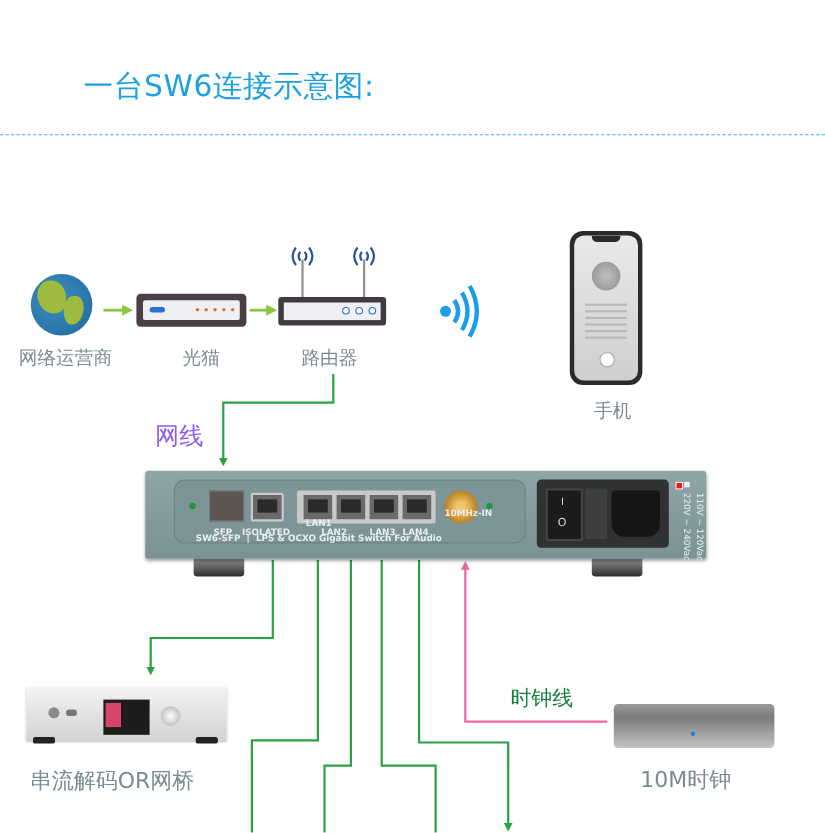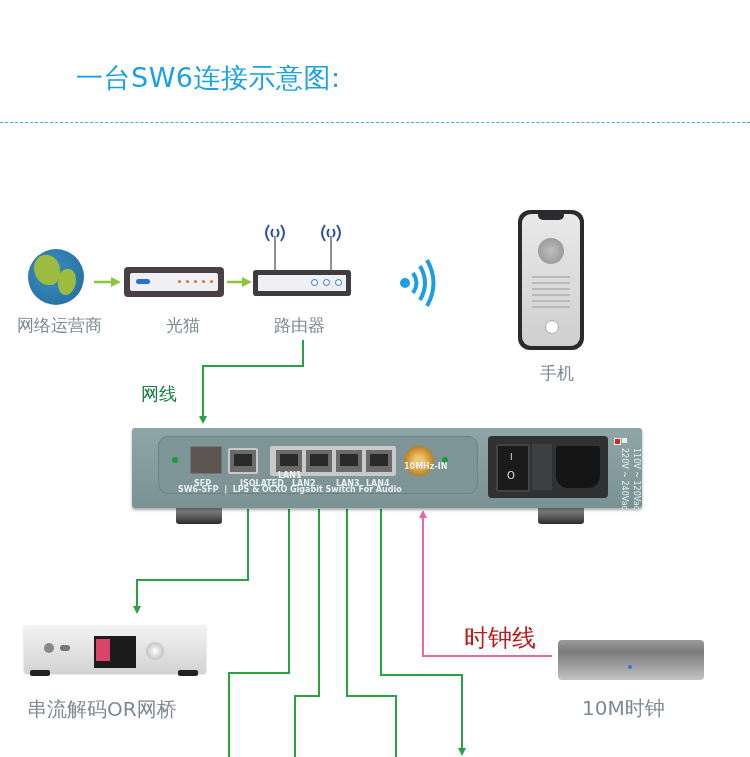--- a/index.html
+++ b/index.html
@@ -4,22 +4,22 @@
 <style>
   html, body { margin:0; padding:0; background:#fff; }
   body { width:750px; height:757px; position:relative; overflow:hidden;
          font-family:"DejaVu Sans", sans-serif; }
   .abs { position:absolute; }
   .title { left:76px; top:60px; font-size:27px; color:#1aa1e1; letter-spacing:0.5px; }
   .divider { left:0; top:122px; width:750px; height:0; border-top:1.5px dashed #3eaee6; }
   .label { color:#7c8a91; font-size:17px; white-space:nowrap; }
   .label-lg { color:#7c8a91; font-size:20px; white-space:nowrap; }
   svg.lines { position:absolute; left:0; top:0; }
-  .green-text { color:#15803d; font-size:18px; }
-  .pink-text { color:#b91c1c; font-size:24px; }
+  .green-text { color:#8b5cf6; font-size:22px; }
+  .pink-text { color:#15803d; font-size:19px; }
 
   
   .globe { left:28px; top:249px; width:56px; height:56px; border-radius:50%;
            background:radial-gradient(circle at 40% 40%, #3b8fc4, #23679a); overflow:hidden; }
   .land1 { left:6px; top:6px; width:26px; height:30px; background:#9dbb3f; border-radius:45% 55% 40% 60%; }
   .land2 { left:30px; top:20px; width:18px; height:26px; background:#9dbb3f; border-radius:50% 40% 60% 40%; }
 
   
   .modem { left:124px; top:267px; width:100px; height:30px; background:#4a3f45; border-radius:4px; }
   .modem-face { left:6px; top:6px; width:88px; height:18px; background:#eef0f3; border-radius:2px; }
@@ -181,21 +181,21 @@
   <div class="abs port" style="left:202px;top:20px">
       <div class="abs port-inner"></div>
     </div>
   <div class="abs port" style="left:232px;top:20px">
       <div class="abs port-inner"></div>
     </div>
   <div class="abs bnc" style="left:272px;top:18px"></div>
   <div class="abs led-g" style="left:310px;top:29px"></div>
 
   <div class="abs sw-text" style="left:62px;top:51px">SFP</div>
-  <div class="abs sw-text" style="left:108px;top:51px">ISOLATED</div>
+  <div class="abs sw-text" style="left:88px;top:51px">ISOLATED</div>
   <div class="abs sw-text" style="left:146px;top:43px">LAN1</div>
   <div class="abs sw-text" style="left:160px;top:51px">LAN2</div>
   <div class="abs sw-text" style="left:204px;top:51px">LAN3</div>
   <div class="abs sw-text" style="left:234px;top:51px">LAN4</div>
   <div class="abs sw-text" style="left:272px;top:34px">10MHz-IN</div>
   <div class="abs sw-text" style="left:46px;top:57px;white-space:pre">SW6-SFP  |  LPS &amp; OCXO Gigabit Switch For Audio</div>
 
   <div class="abs power-box">
     <div class="abs switch-rocker">
       <div class="abs" style="left:12px;top:6px;color:#ddd;font-size:9px">I</div>

